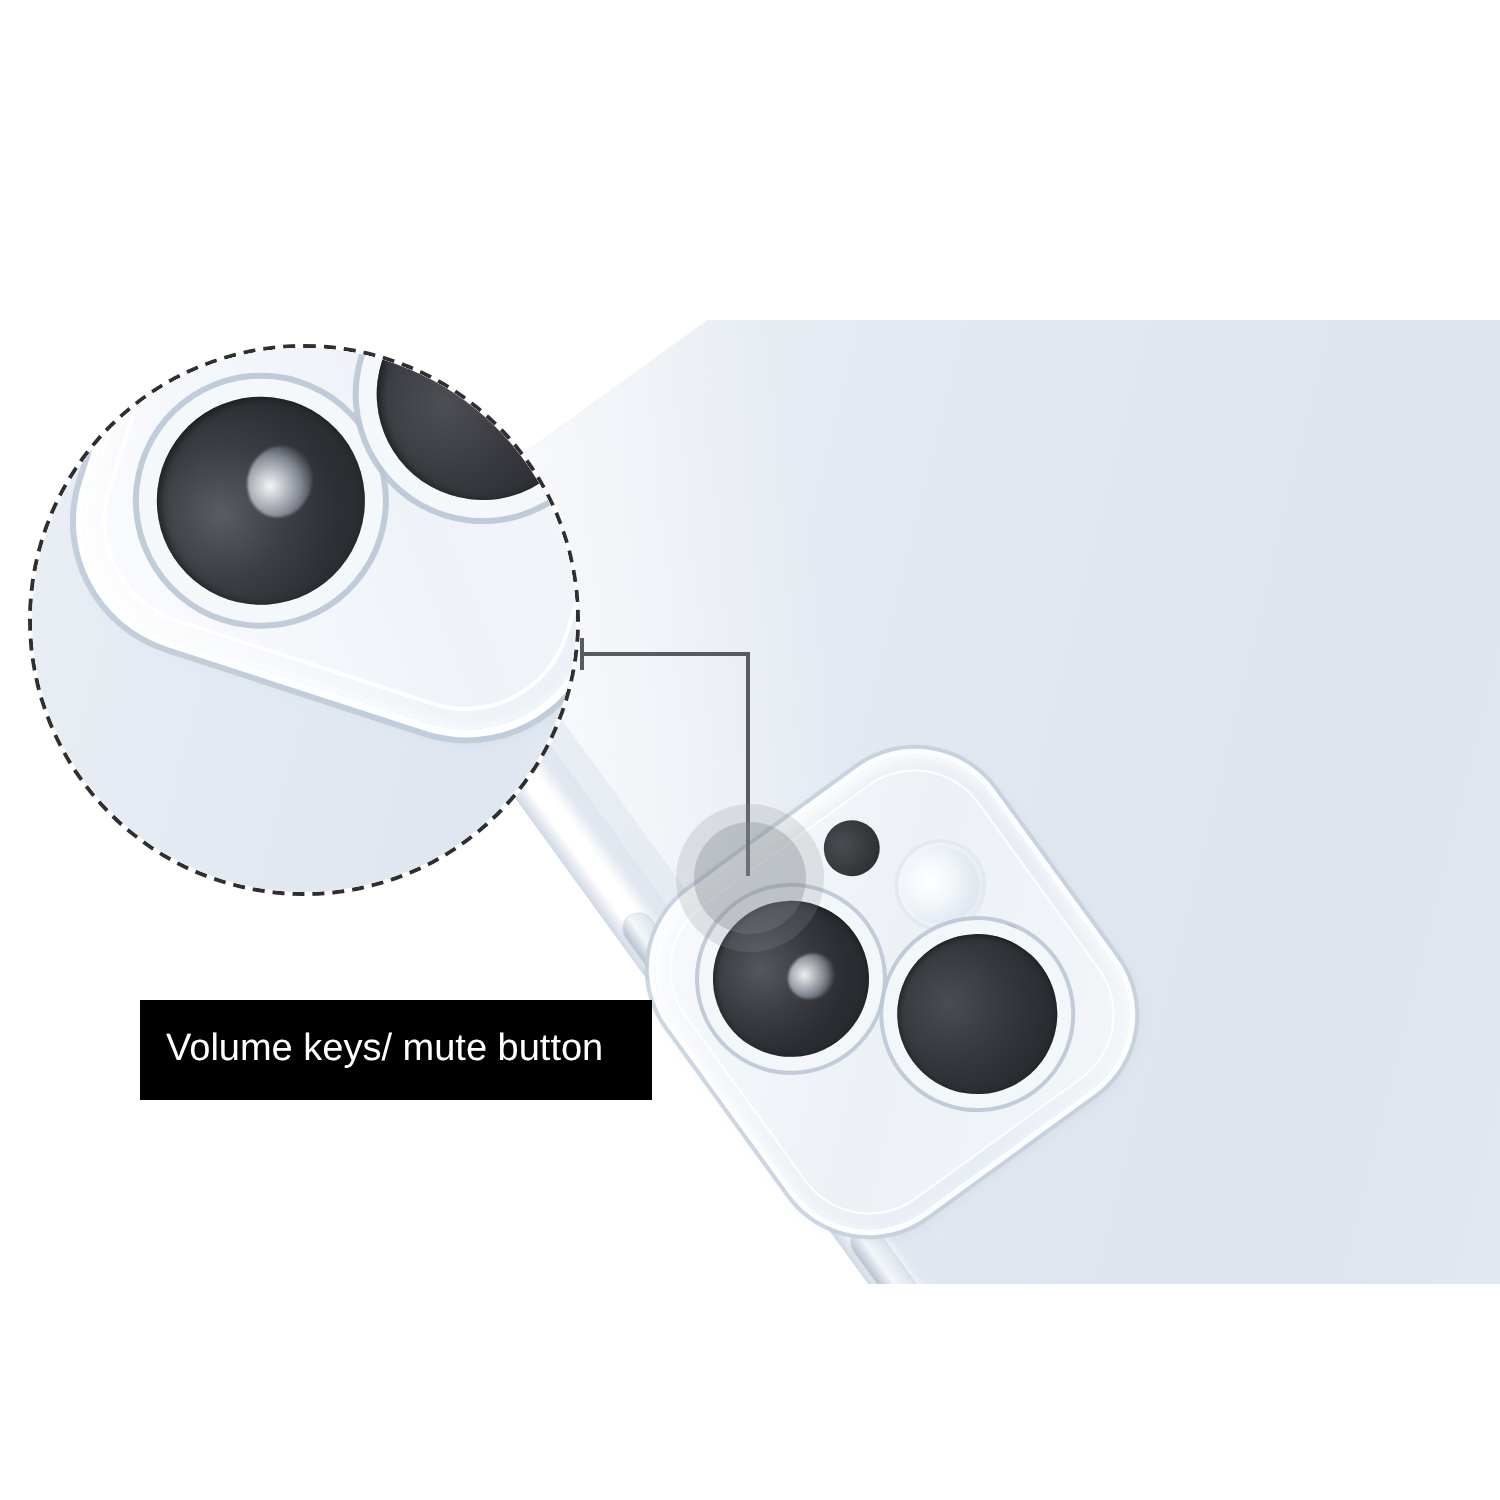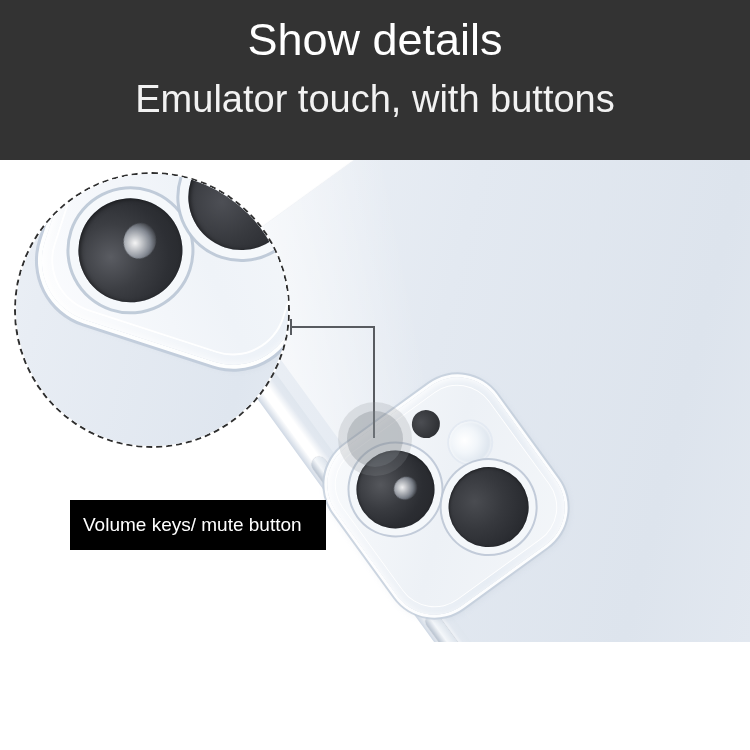--- a/index.html
+++ b/index.html
@@ -235,24 +235,20 @@
   .caption-text{
     color:#ffffff;font-size:19px;line-height:22px;
     padding-left:13px;white-space:nowrap;font-weight:400;
   }
 </style>
 </head>
 <body>
 
 <div id="root">
 
-  <div class="banner">
-    <div class="banner-title">Show details</div>
-    <div class="banner-sub">Emulator touch, with buttons</div>
-  </div>
 
   <div class="stage">
 
     <div class="phone-wrap">
       <div class="phone-body"></div>
       <div class="phone-sheen"></div>
       <div class="phone-rail"></div>
       <div class="phone-rail-edge"></div>
       <div class="vol-btn mute"></div>
       <div class="vol-btn v1"></div>

